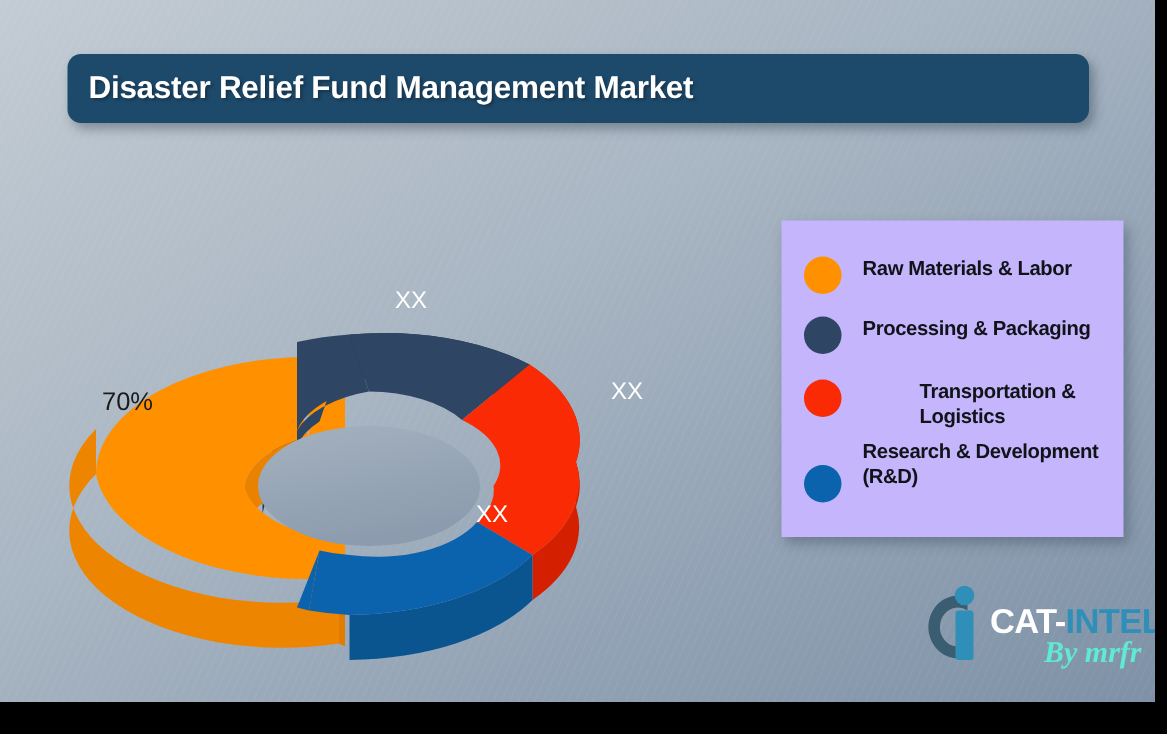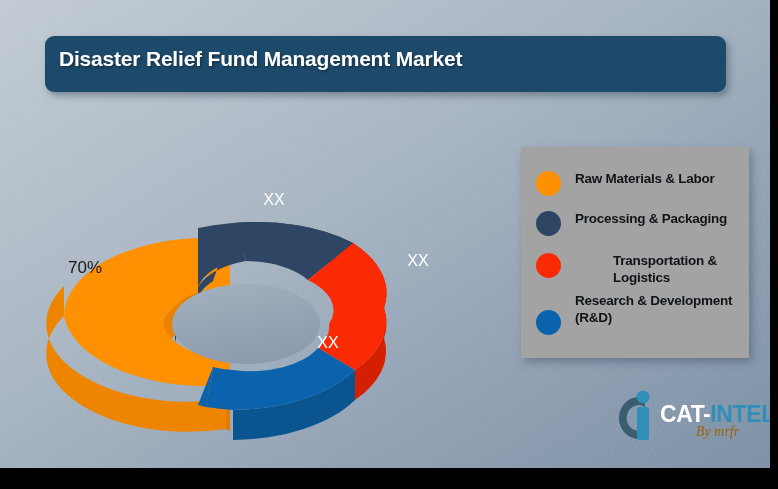--- a/index.html
+++ b/index.html
@@ -42,21 +42,21 @@
     width: 8px;
     height: 468px;
     background: #000;
   }
 
   
   #title-banner {
     position: absolute;
     left: 45px; top: 36px;
     width: 681px;
-    height: 56px;
+    height: 46px;
     background: #1d4a6b;
     border-radius: 9px;
     box-shadow: 3px 4px 7px rgba(40,55,70,0.40);
   }
   #title-text {
     position: absolute;
     left: 14px;
     top: 11px;
     font-size: 21px;
     font-weight: bold;
@@ -84,21 +84,21 @@
     font-size: 17px;
     fill: #1a1a1a;
   }
 
   
   #legend {
     position: absolute;
     left: 521px; top: 147px;
     width: 228px;
     height: 211px;
-    background: #a3a3a3;
+    background: #c4b5fd;
     box-shadow: 3px 4px 8px rgba(55,70,88,0.42);
   }
   .legend-row {
     position: absolute;
     left: 15px;
     display: flex;
     align-items: flex-start;
     width: 210px;
   }
   .legend-dot {
@@ -138,23 +138,23 @@
     white-space: nowrap;
   }
   .wm-cat { color: #ffffff; }
   .wm-intel { color: #2f8fb8; text-align: center; }
   #logo-byline {
     position: absolute;
     left: 84px;
     top: 36px;
     font-family: "Liberation Serif", serif;
     font-style: italic;
-    font-size: 14px;
-    font-weight: normal;
-    color: #a16207;
+    font-size: 20px;
+    font-weight: bold;
+    color: #5eead4;
     white-space: nowrap;
   }
 </style>
 </head>
 <body>
 
 <div id="stage">
 
   <div id="slide-bg"></div>
 

